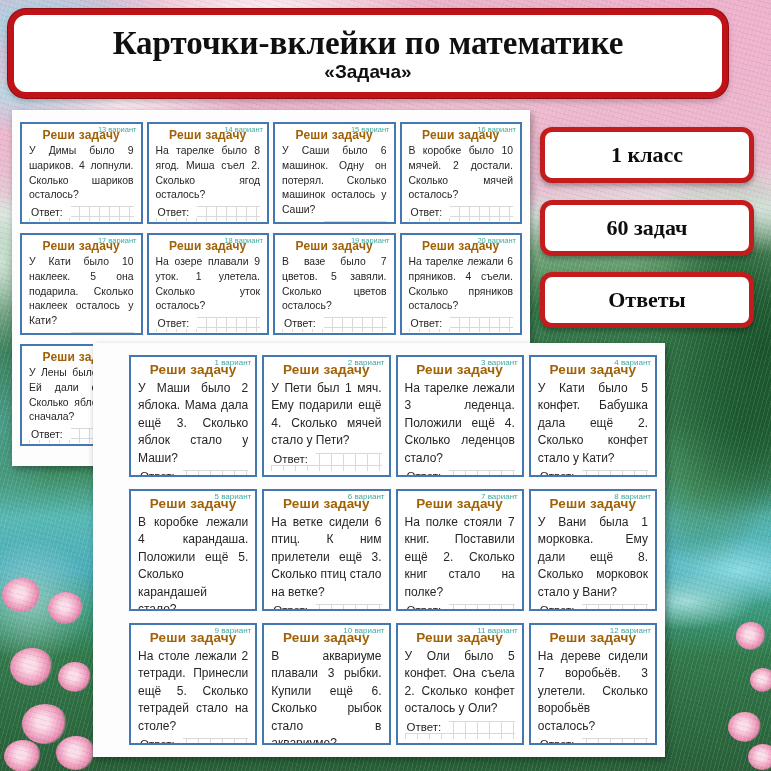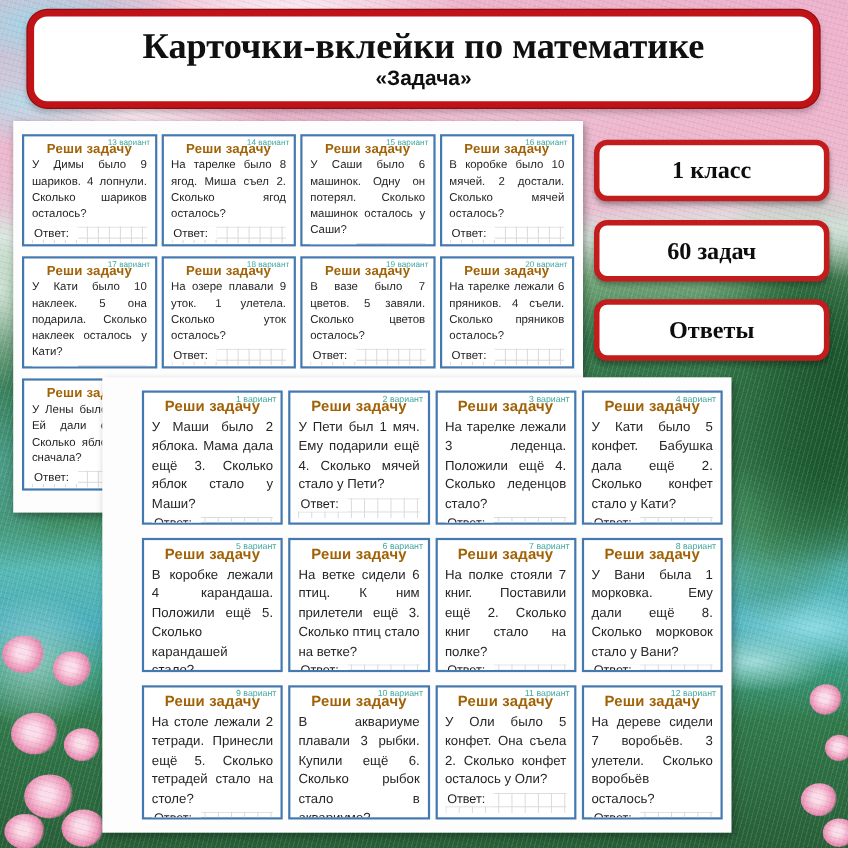--- a/index.html
+++ b/index.html
@@ -31,21 +31,21 @@
   }
   .bg::after{content:"";position:absolute;inset:0;
     background:
       repeating-linear-gradient(105deg, rgba(255,255,255,.10) 0 1px, transparent 1px 4px),
       repeating-linear-gradient(15deg, rgba(0,0,0,.05) 0 1px, transparent 1px 5px);
   }
   .flower{position:absolute;border-radius:50%;
     background:radial-gradient(circle at 45% 45%, #fbdce8 0 18%, #f2a9c6 45%, #e487ad 62%, rgba(228,135,173,0) 72%);}
 
   
-  .title-banner{position:absolute;left:25px;top:9px;width:708px;height:77px;
+  .title-banner{position:absolute;left:8px;top:9px;width:708px;height:77px;
     background:#fff;border:6px solid #bf1317;border-radius:18px;
     box-shadow:0 0 0 1px #8e0b10, 0 3px 6px rgba(0,0,0,.25);
     display:flex;flex-direction:column;align-items:center;justify-content:center;z-index:6;}
   .title-line1{font-family:"Liberation Serif",serif;font-weight:700;font-size:33px;color:#101010;line-height:1.12;}
   .title-line2{font-family:"Liberation Sans",sans-serif;font-weight:700;font-size:19px;color:#101010;line-height:1.1;}
 
   
   .badge{position:absolute;left:540px;width:204px;height:46px;background:#fff;
     border:5px solid #c31c1c;border-radius:12px;box-shadow:0 3px 5px rgba(0,0,0,.3);
     display:flex;align-items:center;justify-content:center;z-index:6;

